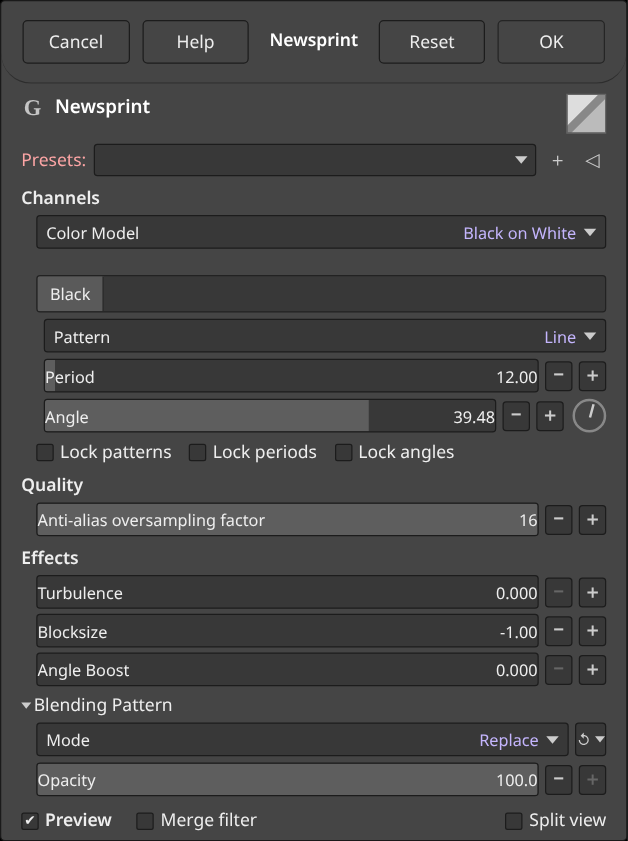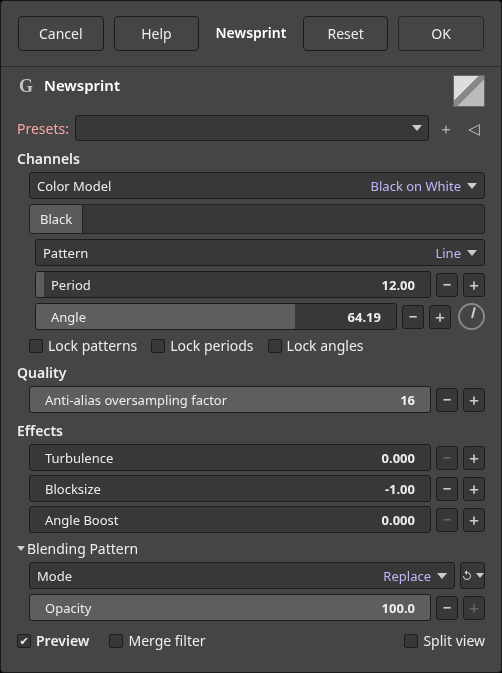--- a/index.html
+++ b/index.html
@@ -1,18 +1,18 @@
 <!DOCTYPE html>
 <html><head>
 <meta charset="utf-8">
 <style>
 * { box-sizing: border-box; margin: 0; padding: 0; font-family: "Segoe UI", "Noto Sans", sans-serif; font-size: 13px; }
 body { background: #000; display: flex; justify-content: center; }
 .window { width: 502px; height: 673px; background: #454545; border: 1px solid #1a1a1a; border-radius: 4px; box-shadow: 0 2px 12px rgba(0,0,0,0.6); color: #eee; display: flex; flex-direction: column; }
-.button-row { display: flex; gap: 10px; padding: 15px 17px; border-bottom: 1px solid #2d2d2d; }
+.button-row { display: flex; gap: 10px; padding: 15px 17px; border-bottom: 1px solid #2d2d2d; border-radius: 24px; }
 .btn { flex: 1; background: #454545; border: 1px solid #1c1c1c; border-radius: 4px; padding: 7px 0; color: #eee; cursor: pointer; text-align: center; font-size: 14px; }
 .btn.primary { border: 1px solid #252525;}
 .btn.breadcrumb { background: transparent; border: none; color: #fff; font-weight: 600; cursor: default; }
 .content { padding: 8px 16px 12px 16px; display: flex; flex-direction: column; gap: 4px; flex: 1; }
 .header-row { display: flex; align-items: flex-start; gap: 9px; }
 .gimp-icon { width: 18px; height: 18px; color: #c5c5c5; font-family: Georgia, serif; font-weight: bold; font-size: 18px; line-height: 18px; text-align: center; margin-top: 2px;}
 .header-text { flex: 1; display: flex; flex-direction: column; }
 .title { font-size: 15px; font-weight: 600; color: #fff; }
 .subtitle { font-size: 12px; color: #aaa; }
 .thumb { width: 32px; height: 32px; background: linear-gradient(135deg,#ddd 0%,#ddd 40%,#888 41%,#888 55%,#bbb 56%,#bbb 100%); border: 1px solid #666; }
@@ -23,24 +23,24 @@
 .sq-btn { width: 22px; height: 22px; display: flex; align-items: center; justify-content: center; color: #ccc; cursor: pointer; font-size: 15px; line-height: 1; }
 .section-label { color: #eee; font-size: 14px; margin-top: 4px; }
 .indent { margin-left: 12px; }
 .field-bar { display: flex; align-items: center; background: #383838; border: 1px solid #1c1c1c; border-radius: 3px; height: 27px; padding: 0 7px; cursor: pointer; }
 .field-bar .fname { flex: 1; color: #eee; }
 .field-bar .fval { color: #c4b5fd; }
 .field-bar .tri { margin-left: 6px; }
 .tab-strip { display: flex; background: #383838; border: 1px solid #222; border-radius: 3px; height: 30px; overflow: hidden; }
 .tab { padding: 0 10px; display: flex; align-items: center; background: #5a5a5a; color: #eee; cursor: pointer; border-right: 1px solid #222; }
 .slider-row { display: flex; align-items: center; gap: 5px; }
-.slider-field { flex: 1; position: relative; display: flex; align-items: center; background: #383838; border: 1px solid #1c1c1c; border-radius: 3px; height: 27px; padding: 0 15px; overflow: hidden; }
+.slider-field { flex: 1; position: relative; display: flex; align-items: center; background: #383838; border: 1px solid #1c1c1c; border-radius: 3px; height: 27px; padding: 0 0; overflow: hidden; }
 .slider-fill { position: absolute; left: 0; top: 0; bottom: 0; background: #5e5e5e; }
 .slider-field .sname { position: relative; z-index: 1; flex: 1; color: #eee; }
-.slider-field .sval { position: relative; z-index: 1; color: #eee; font-weight: bold; }
+.slider-field .sval { position: relative; z-index: 1; color: #eee; }
 .stepper { width: 22px; height: 24px; background: #383838; border: 1px solid #1c1c1c; border-radius: 3px; display: flex; align-items: center; justify-content: center; color: #ccc; cursor: pointer; font-size: 15px; font-weight: bold; line-height: 1; }
 .stepper.disabled { color: #666; cursor: default; }
 .angle-dial { width: 27px; height: 27px; border: 2px solid #888; border-radius: 50%; position: relative; margin-left: 2px; background: #454545; cursor: pointer; }
 .angle-dial::after { content: ""; position: absolute; left: 50%; top: 50%; width: 11px; height: 2px; background: #ccc; transform-origin: left center; transform: rotate(-75deg); }
 .checks-row { display: flex; align-items: center; gap: 14px; margin-top: 3px;}
 .chk { width: 14px; height: 14px; background: #383838; border: 1px solid #1c1c1c; border-radius: 2px; display: inline-flex; align-items: center; justify-content: center; cursor: pointer; flex-shrink: 0; }
 .chk.checked::after { content: "✔"; font-size: 11px; color: #eee; line-height: 1; }
 .chk-wrap { display: flex; align-items: center; gap: 5px; cursor: pointer; }
 .expander { display: flex; align-items: center; gap: 2px; cursor: pointer; margin-top: 2px;}
 .tri-down-sm { width: 0; height: 0; border-left: 4px solid transparent; border-right: 4px solid transparent; border-top: 5px solid #ccc; }
@@ -86,21 +86,21 @@
 
     <div class="section-label fw600">Channels</div>
 
     <div class="indent">
       <div class="field-bar">
         <span class="fname">Color Model</span>
         <span class="fval">Black on White</span>
         <div class="tri tri-down" style="margin-left:6px"></div>
       </div>
 
-      <div class="tab-strip" style="margin-top:5px">
+      <div class="tab-strip" style="margin-top:21px">
         <div class="tab">Black</div>
       </div>
 
       <div style="margin:5px 0 0 6px; display:flex; flex-direction:column; gap:5px">
         <div class="field-bar">
           <span class="fname">Pattern</span>
           <span class="fval">Line</span>
           <div class="tri tri-down" style="margin-left:6px"></div>
         </div>
 
@@ -111,21 +111,21 @@
             <span class="sval">12.00</span>
           </div>
           <div class="stepper">−</div>
           <div class="stepper">＋</div>
         </div>
 
         <div class="slider-row">
           <div class="slider-field">
             <div class="slider-fill" style="width:72%"></div>
             <span class="sname">Angle</span>
-            <span class="sval">64.19</span>
+            <span class="sval">39.48</span>
           </div>
           <div class="stepper">−</div>
           <div class="stepper">＋</div>
           <div class="angle-dial"></div>
         </div>
       </div>
 
       <div class="checks-row" style="margin-top:6px">
         <div class="chk-wrap">
             <span class="chk"></span>

